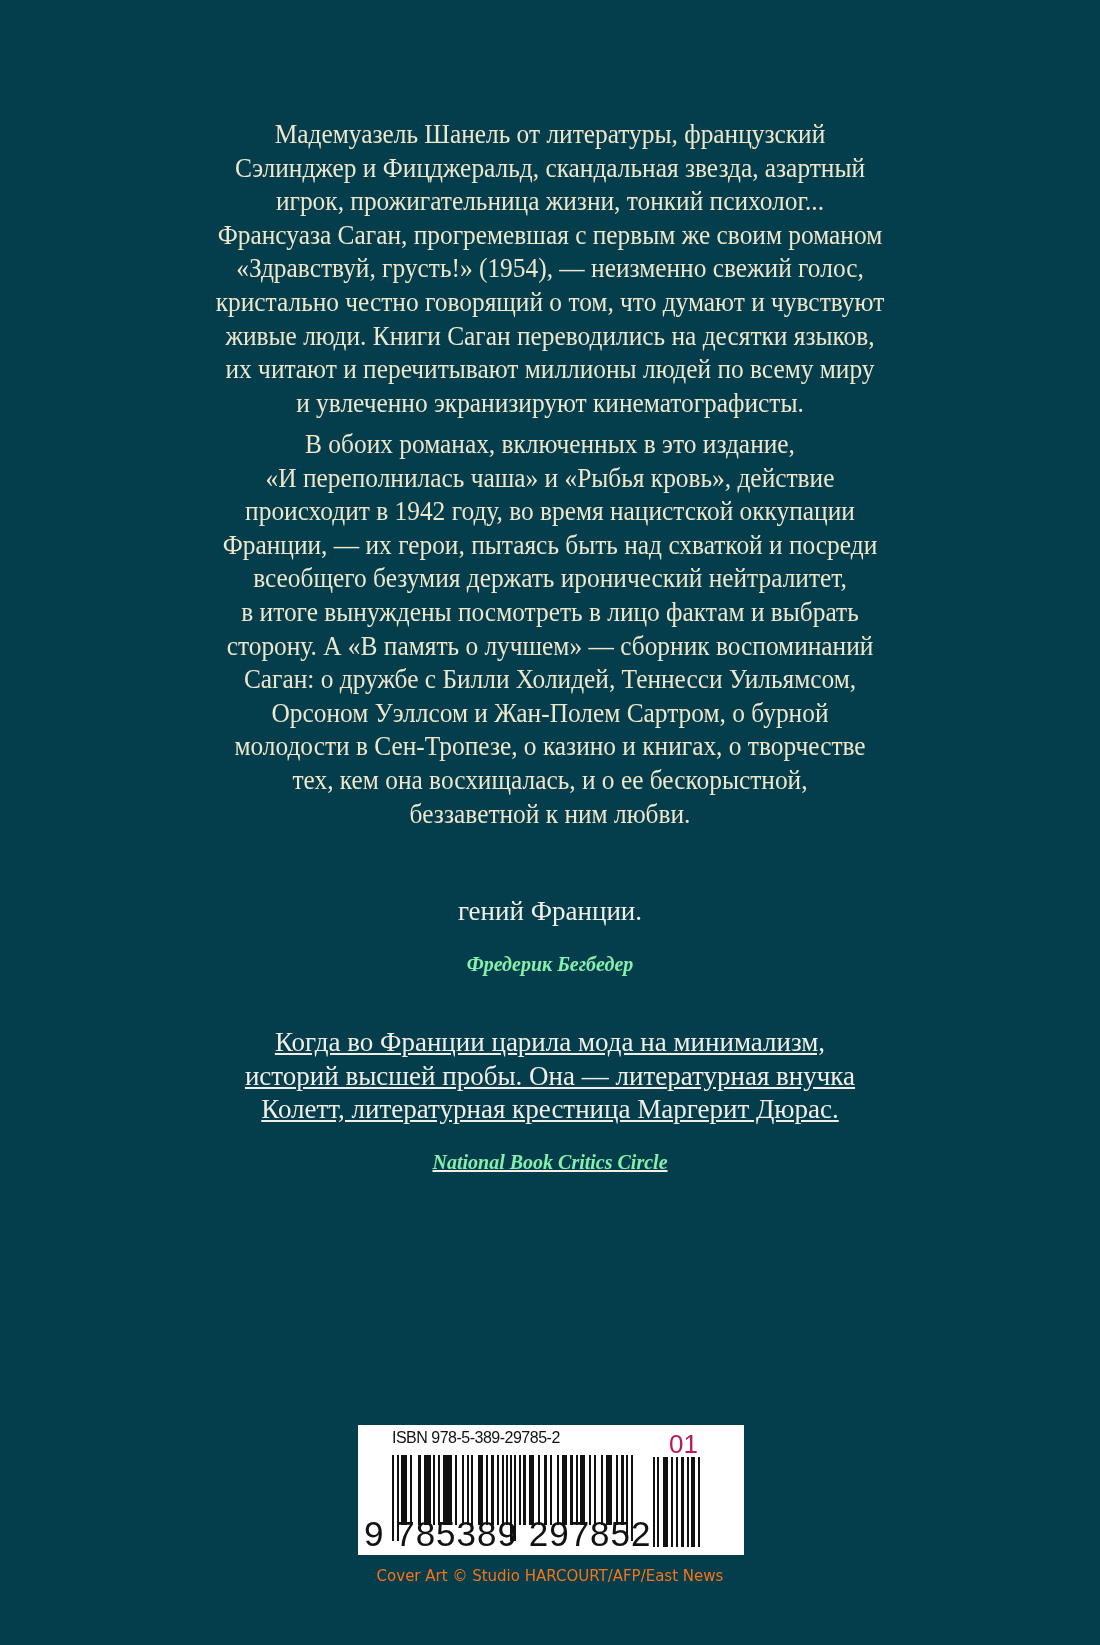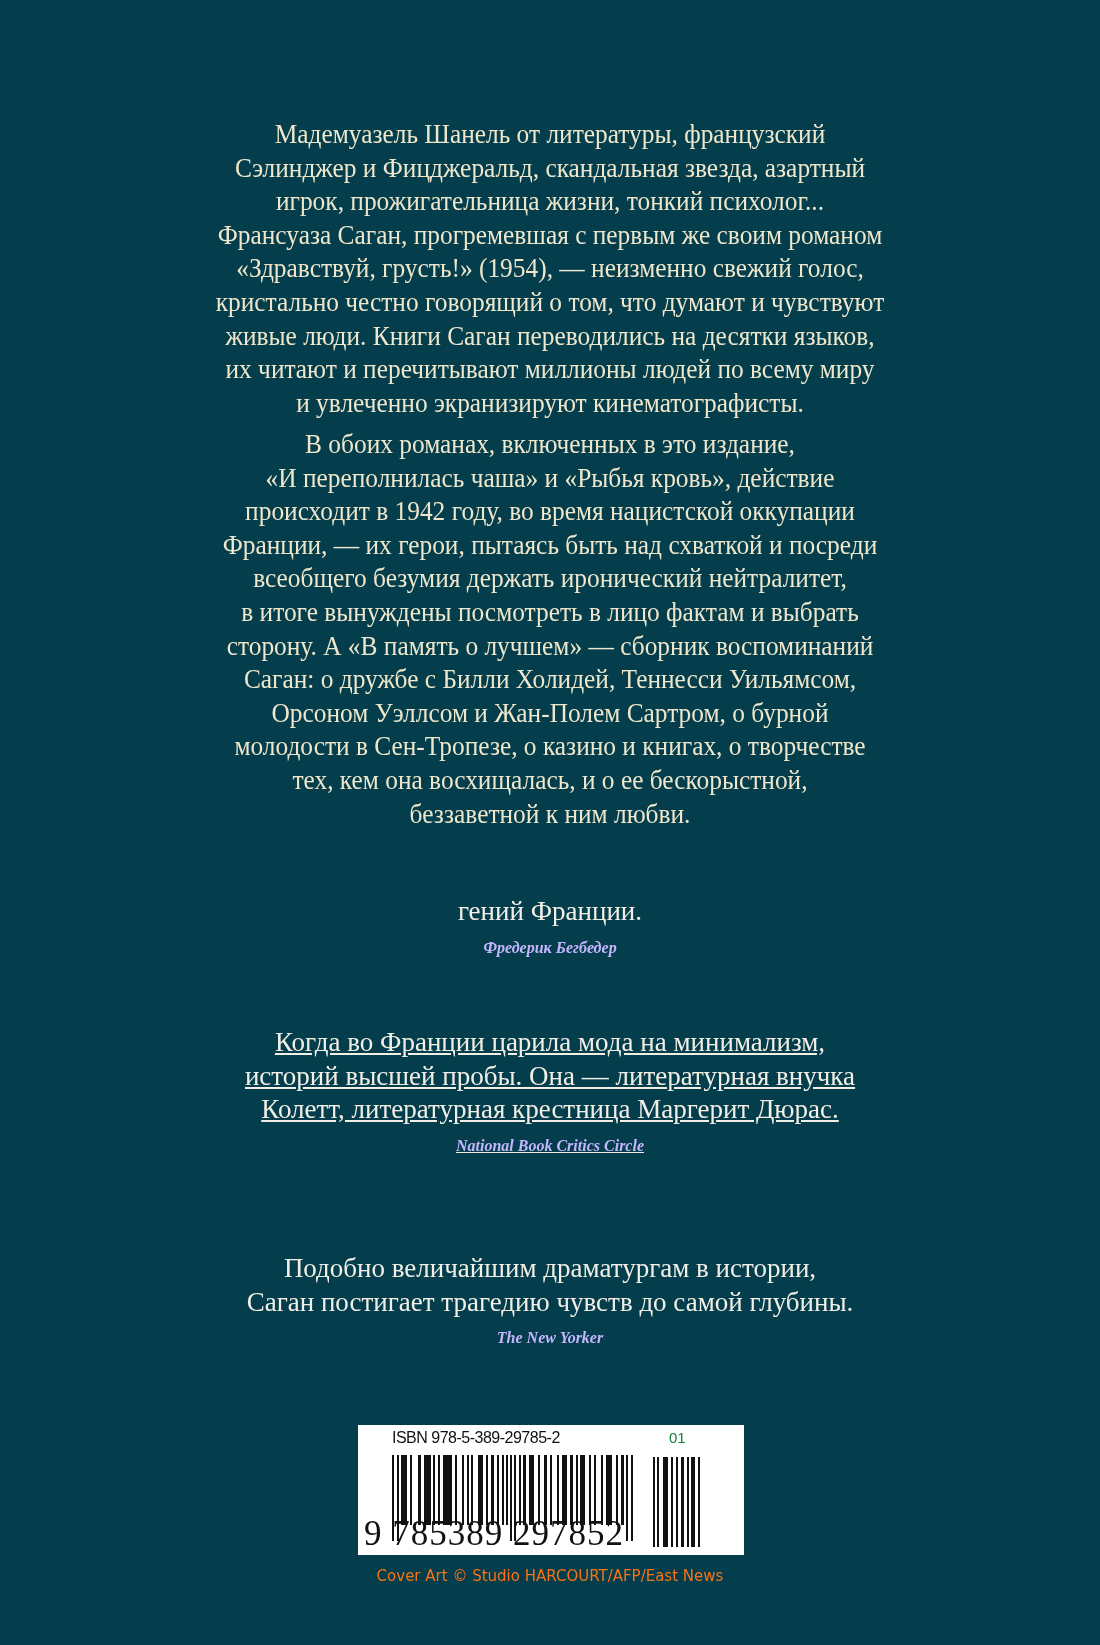--- a/index.html
+++ b/index.html
@@ -23,46 +23,46 @@
     line-height: 33.6px;
     transform: scaleX(0.94);
     transform-origin: center top;
   }
   .quote {
     font-size: 27px;
     line-height: 33.5px;
     color: #f2efe6;
   }
   .attr {
-    font-size: 16px;
+    font-size: 20px;
     font-style: italic;
     font-weight: bold;
-    color: #c4b5fd;
-    margin-top: 4px;
+    color: #86efac;
+    margin-top: 20px;
     line-height: 30px;
   }
   .barcode {
     position: absolute;
     left: 358px; top: 1425px;
     width: 386px; height: 130px;
     background: #ffffff;
   }
   .isbn-top {
     position: absolute; left: 34px; top: 4px;
     font-family: "Liberation Sans", sans-serif;
     font-size: 16px; color: #111; letter-spacing: -0.5px;
   }
   .addon-top {
     position: absolute; left: 311px; top: 4px;
     font-family: "Liberation Sans", sans-serif;
-    font-size: 15px; color: #15803d;
+    font-size: 26px; color: #be185d;
   }
   .isbn-bottom {
     position: absolute; left: 6px; top: 89px;
-    font-family: Liberation Serif, serif;
+    font-family: Liberation Sans, sans-serif;
     font-size: 35px; color: #111; letter-spacing: 1px;
     background: transparent;
   }
   .bars { position: absolute; left: 0; top: 0; }
   .credit {
     position: absolute; left: 0; top: 1567px; width: 1100px;
     text-align: center;
     font-family: "DejaVu Sans", sans-serif;
     font-size: 15px; color: #f97316;
   }
@@ -104,25 +104,20 @@
     <div class="attr">Фредерик Бегбедер</div>
   </div>
 
   <div class="block quote" style="top:1026px;text-decoration:underline;">
     <span class="line">Когда во Франции царила мода на минимализм,</span>
     <span class="line">историй высшей пробы. Она — литературная внучка</span>
     <span class="line">Колетт, литературная крестница Маргерит Дюрас.</span>
     <div class="attr">National Book Critics Circle</div>
   </div>
 
-  <div class="block quote" style="top:1252px;">
-    <span class="line">Подобно величайшим драматургам в истории,</span>
-    <span class="line">Саган постигает трагедию чувств до самой глубины.</span>
-    <div class="attr">The New Yorker</div>
-  </div>
 
   <div class="barcode">
     <svg class="bars" width="386" height="130" viewBox="0 0 386 130">
       <g fill="#111">
         <rect x="34" y="30" width="2" height="86"></rect>
         <rect x="39" y="30" width="2" height="86"></rect>
         <rect x="43" y="30" width="6" height="70"></rect>
         <rect x="52" y="30" width="2" height="70"></rect>
         <rect x="60" y="30" width="3" height="70"></rect>
         <rect x="66" y="30" width="7" height="70"></rect>

